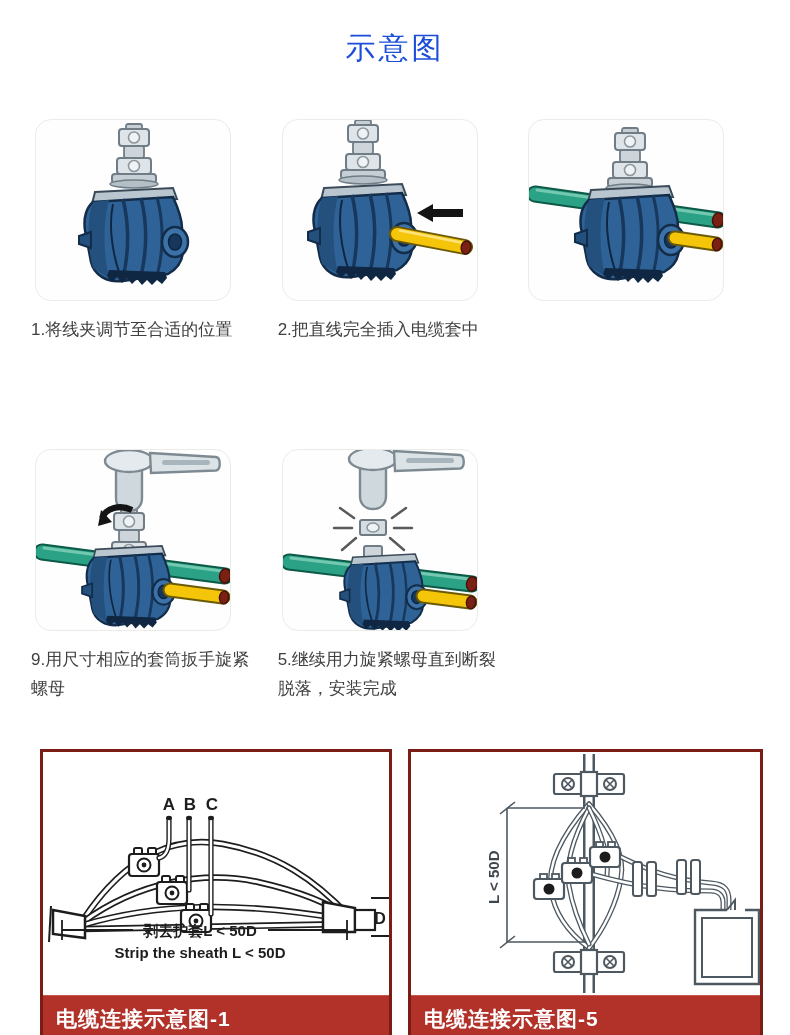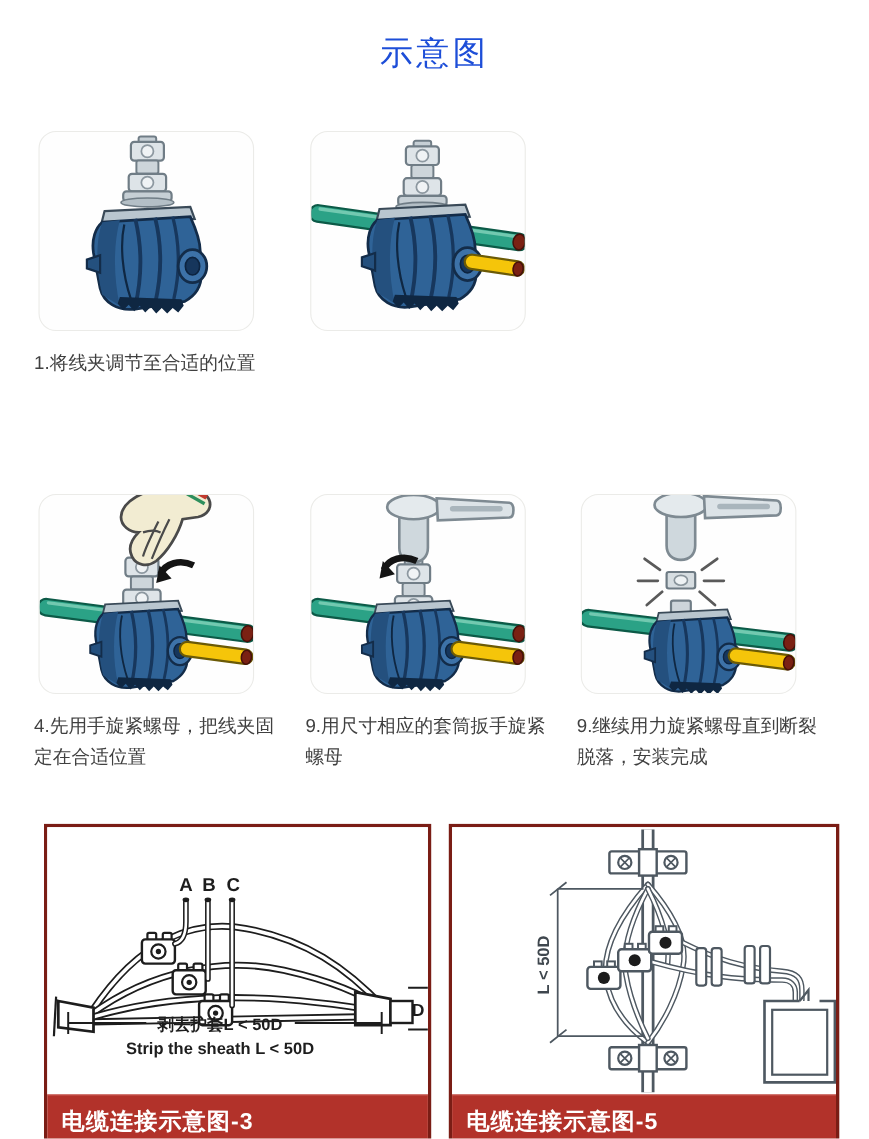--- a/index.html
+++ b/index.html
@@ -141,20 +141,36 @@
   <div class="step">
     <div class="tile">
       <svg viewBox="0 0 194 180">
         <use href="#g-bolt" x="76" y="4"></use>
         <use href="#g-clamp" x="43" y="68"></use>
       </svg>
     </div>
     <p class="caption">1.将线夹调节至合适的位置</p>
   </div>
 
+  <div class="step">
+    <div class="tile">
+      <svg viewBox="0 0 194 180">
+        <use href="#g-bolt" x="58" y="0"></use>
+        <use href="#g-clamp" x="25" y="64"></use>
+        <g>
+          <path d="M114,114 L182,127" stroke="#6b5a06" stroke-width="16" stroke-linecap="round"></path>
+          <path d="M114,114 L182,127" stroke="#f5c50a" stroke-width="12" stroke-linecap="round"></path>
+          <path d="M117,110.5 L178,122.5" stroke="#ffe37a" stroke-width="2.6" stroke-linecap="round"></path>
+          <ellipse cx="183" cy="127.5" rx="4.8" ry="6.6" transform="rotate(10 183 127.5)" fill="#7a2113" stroke="#45100a" stroke-width="1.4"></ellipse>
+        </g>
+        <use href="#g-arrow" x="134" y="84"></use>
+      </svg>
+    </div>
+    <p class="caption">2.把直线完全插入电缆套中</p>
+  </div>
 
   <div class="step">
     <div class="tile">
       <svg viewBox="0 0 194 180">
         <g>
           <path d="M6,74 L189,100" stroke="#0c5a47" stroke-width="17" stroke-linecap="round"></path>
           <path d="M6,74 L189,100" stroke="#2ba286" stroke-width="13" stroke-linecap="round"></path>
           <path d="M8,70 L186,95" stroke="#72c9b0" stroke-width="3" stroke-linecap="round"></path>
           <ellipse cx="189" cy="100" rx="5.5" ry="7.2" transform="rotate(8 189 100)" fill="#7a2113" stroke="#45100a" stroke-width="1.4"></ellipse>
         </g>
@@ -165,42 +181,20 @@
           <path d="M146,118 L187,124" stroke="#f5c50a" stroke-width="11" stroke-linecap="round"></path>
           <ellipse cx="188" cy="124.5" rx="4.6" ry="6.4" transform="rotate(8 188 124.5)" fill="#7a2113" stroke="#45100a" stroke-width="1.4"></ellipse>
         </g>
       </svg>
     </div>
   </div>
 </div>
 
 <div class="steps row2">
 
-  <div class="step">
-    <div class="tile">
-      <svg viewBox="0 0 194 180">
-        <g>
-          <path d="M6,102 L189,126" stroke="#0c5a47" stroke-width="17" stroke-linecap="round"></path>
-          <path d="M6,102 L189,126" stroke="#2ba286" stroke-width="13" stroke-linecap="round"></path>
-          <path d="M8,98 L186,121" stroke="#72c9b0" stroke-width="3" stroke-linecap="round"></path>
-          <ellipse cx="189" cy="126" rx="5.5" ry="7.2" transform="rotate(8 189 126)" fill="#7a2113" stroke="#45100a" stroke-width="1.4"></ellipse>
-        </g>
-        <use href="#g-bolt" x="71" y="52"></use>
-        <use href="#g-clamp" transform="translate(46,96) scale(0.85)"></use>
-        <g>
-          <path d="M134,140 L187,147" stroke="#6b5a06" stroke-width="15" stroke-linecap="round"></path>
-          <path d="M134,140 L187,147" stroke="#f5c50a" stroke-width="11" stroke-linecap="round"></path>
-          <ellipse cx="188" cy="147.5" rx="4.6" ry="6.4" transform="rotate(8 188 147.5)" fill="#7a2113" stroke="#45100a" stroke-width="1.4"></ellipse>
-        </g>
-        <use href="#g-hand" x="64" y="-10"></use>
-        <use href="#g-rot" x="106" y="56"></use>
-      </svg>
-    </div>
-    <p class="caption">4.先用手旋紧螺母，把线夹固定在合适位置</p>
-  </div>
 
   <div class="step">
     <div class="tile">
       <svg viewBox="0 0 194 180">
         <g>
           <path d="M6,102 L189,126" stroke="#0c5a47" stroke-width="17" stroke-linecap="round"></path>
           <path d="M6,102 L189,126" stroke="#2ba286" stroke-width="13" stroke-linecap="round"></path>
           <path d="M8,98 L186,121" stroke="#72c9b0" stroke-width="3" stroke-linecap="round"></path>
           <ellipse cx="189" cy="126" rx="5.5" ry="7.2" transform="rotate(8 189 126)" fill="#7a2113" stroke="#45100a" stroke-width="1.4"></ellipse>
         </g>
@@ -239,21 +233,21 @@
             <path d="M69,78 L51,78"></path>
             <path d="M73,88 L59,100"></path>
           <path d="M109,68 L123,58"></path>
             <path d="M111,78 L129,78"></path>
             <path d="M107,88 L121,100"></path>
         </g>
         <use href="#g-bolthead" x="77" y="70"></use>
         <use href="#g-wrench" x="65" y="-4"></use>
       </svg>
     </div>
-    <p class="caption">9.继续用力旋紧螺母直到断裂脱落，安装完成</p>
+    <p class="caption">5.继续用力旋紧螺母直到断裂脱落，安装完成</p>
   </div>
 </div>
 
 <div class="boxes">
 
   <div class="diagram-box box-1">
     <div class="box-canvas">
       <svg viewBox="0 0 346 243" width="346" height="243">
 
         <path class="t1" d="M40,177 L306,172"></path>
@@ -292,21 +286,21 @@
 
         <path class="dim" d="M328,146 L346,146 M328,184 L346,184"></path>
         <text x="337" y="172" font-size="16" font-weight="bold" fill="#1d1d1d" text-anchor="middle">D</text>
 
         <path class="dim" d="M19,178 L90,178 M225,178 L304,178 M19,168 L19,188 M304,168 L304,188"></path>
         <text x="157" y="184" font-size="15" font-weight="bold" fill="#1d1d1d" text-anchor="middle">剥去护套L &lt; 50D</text>
         <text x="157" y="206" font-size="15" font-weight="bold" fill="#1d1d1d" text-anchor="middle">Strip the sheath L &lt; 50D</text>
       </svg>
     </div>
     <div class="box-footer">
-      <span>电缆连接示意图-3</span>
+      <span>电缆连接示意图-1</span>
     </div>
   </div>
 
   <div class="diagram-box box-2">
     <div class="box-canvas">
       <svg viewBox="0 0 349 243" width="349" height="243">
 
         <path d="M178,2 L178,241" stroke="#4e5861" stroke-width="12" fill="none"></path>
         <path d="M178,2 L178,241" stroke="#ffffff" stroke-width="7" fill="none"></path>
 

